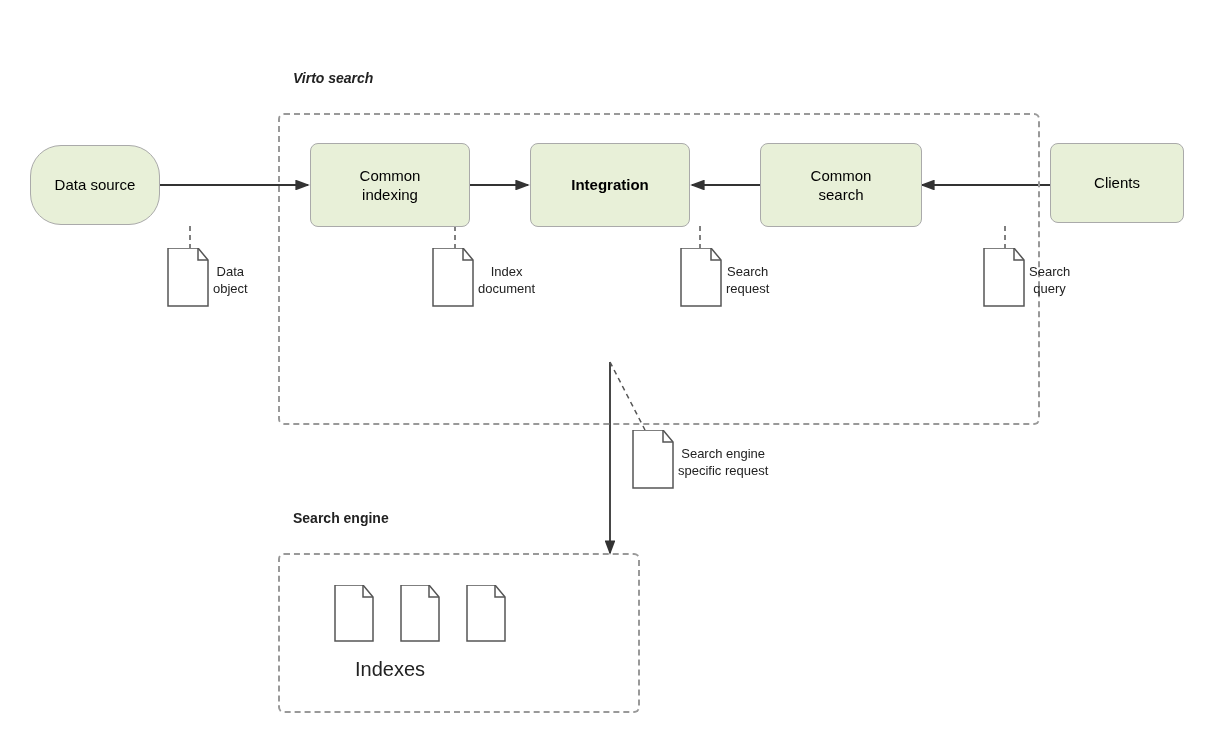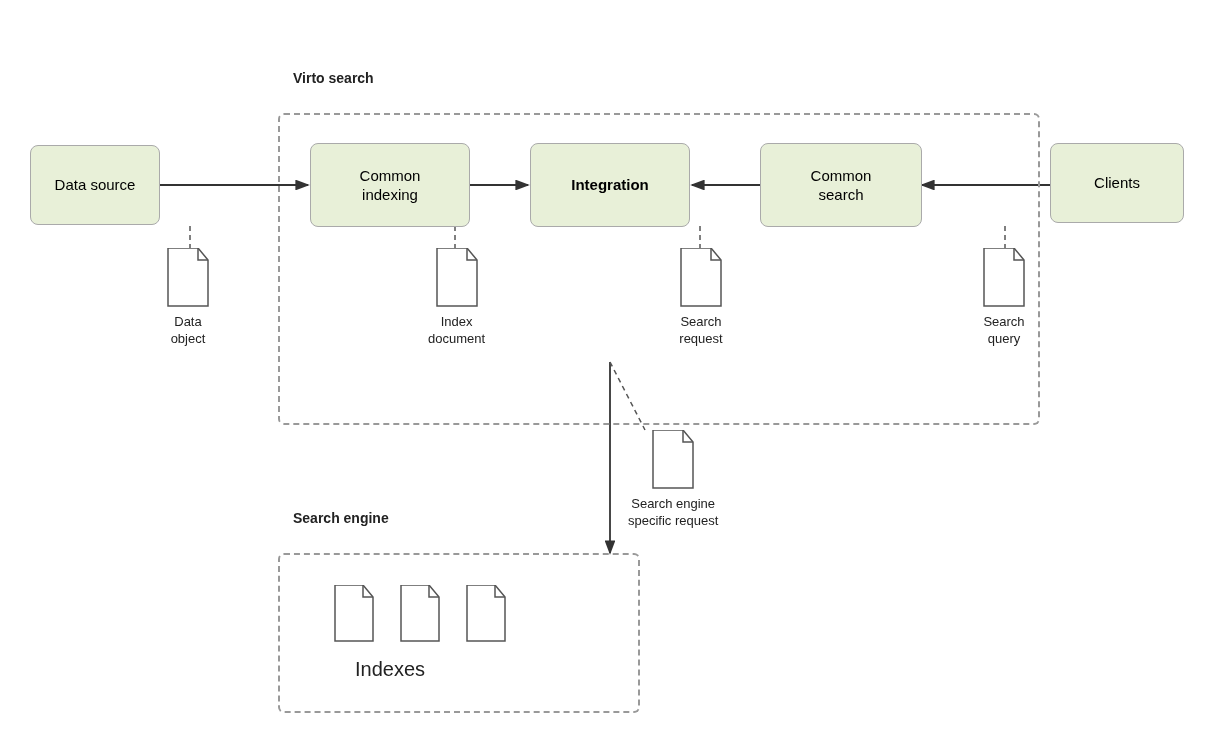--- a/index.html
+++ b/index.html
@@ -31,21 +31,20 @@
       text-align: center;
       font-size: 15px;
       font-weight: normal;
       line-height: 1.3;
     }
 
     
     .doc-icon {
       position: absolute;
       display: flex;
-      flex-direction: column;
       align-items: center;
       text-align: center;
     }
     .doc-icon svg {
       display: block;
     }
     .doc-label {
       margin-top: 6px;
       font-size: 13px;
       line-height: 1.3;
@@ -107,26 +106,26 @@
       <marker id="arrowhead" markerWidth="8" markerHeight="6" refX="7" refY="3" orient="auto">
         <polygon points="0 0, 8 3, 0 6" fill="#333"></polygon>
       </marker>
       <marker id="arrowhead-sm" markerWidth="6" markerHeight="5" refX="5" refY="2.5" orient="auto">
         <polygon points="0 0, 6 2.5, 0 5" fill="#555"></polygon>
       </marker>
     </defs>
   </svg>
 
   <div class="dashed-region" style="left:278px; top:113px; width:762px; height:312px;"></div>
-  <div class="region-label" style="left:293px; top:70px;">Virto search</div>
+  <div class="region-label" style="left:293px; top:70px;font-style:italic;">Virto search</div>
 
   <div class="dashed-region" style="left:278px; top:553px; width:362px; height:160px;"></div>
   <div class="region-label" style="left:293px; top:510px;">Search engine</div>
 
-  <div class="box" style="left:30px; top:145px; width:130px; height:80px;">
+  <div class="box" style="left:30px; top:145px; width:130px; height:80px;border-radius:31px;">
     <span>Data source</span>
   </div>
 
   <div class="box" style="left:310px; top:143px; width:160px; height:84px;">
     <span>Common<br>indexing</span>
   </div>
 
   <div class="box" style="left:530px; top:143px; width:160px; height:84px;font-weight:bold;">
     <span>Integration</span>
   </div>

